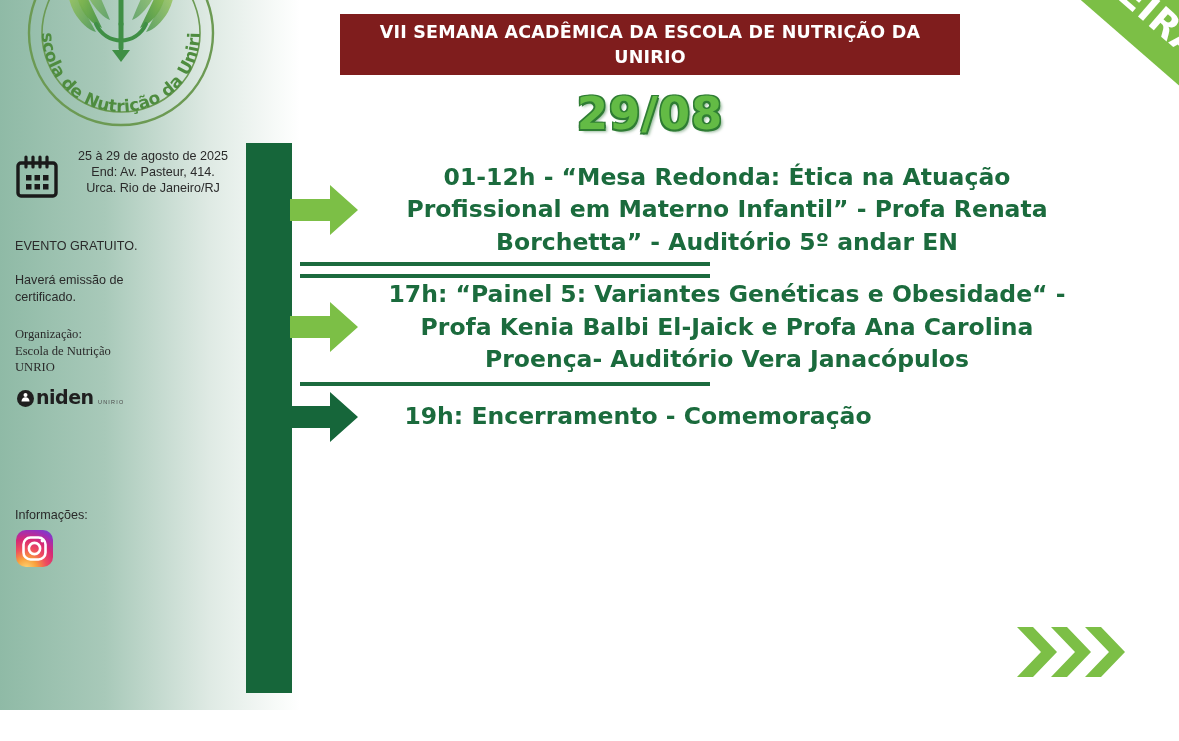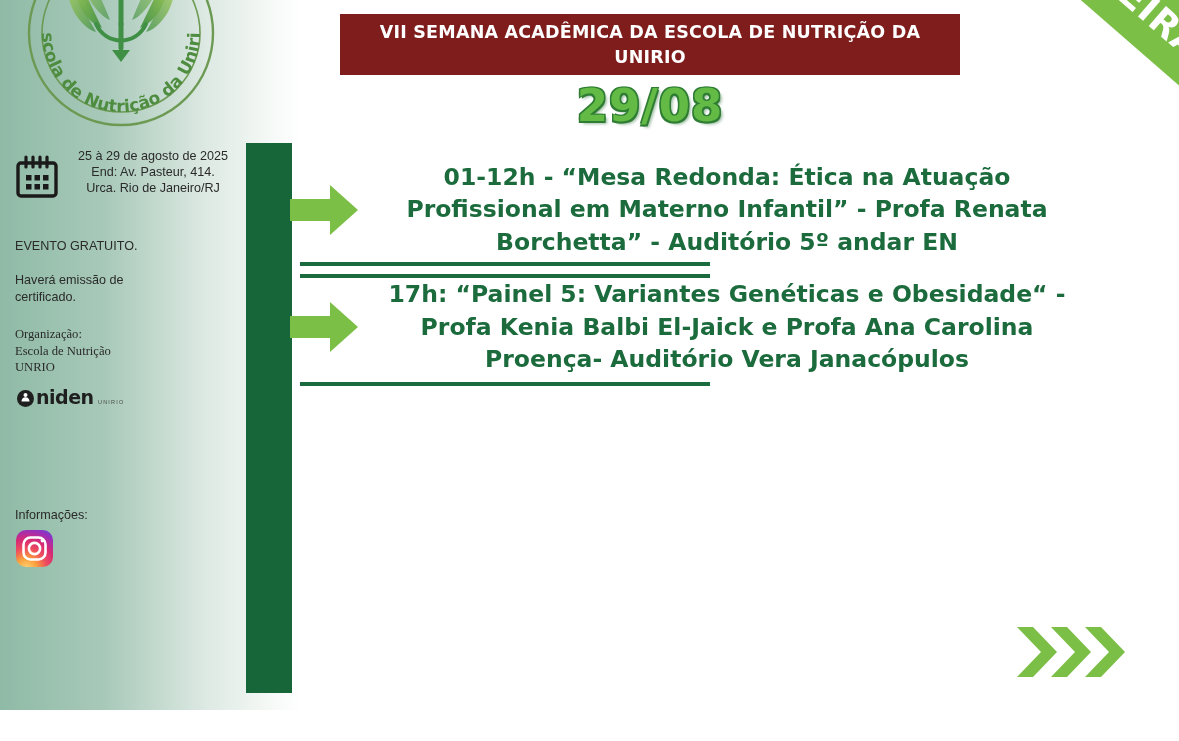--- a/index.html
+++ b/index.html
@@ -123,21 +123,21 @@
     font-family: "DejaVu Sans", sans-serif;
     font-weight: 700;
     font-size: 17.5px;
     letter-spacing: 0.2px;
     text-align: center;
     line-height: 1.45;
     padding: 6px 8px 4px;
   }
   .title-banner .l2 { display: block; }
   .date-big {
-    margin-top: 4px;
+    margin-top: 12px;
     text-align: center;
     font-family: "DejaVu Sans", sans-serif;
     font-weight: 700;
     font-size: 45px;
     color: #63bb45;
     letter-spacing: 1px;
     text-shadow:
       -1.5px -1.5px 0 #2f7d34,
        1.5px -1.5px 0 #2f7d34,
       -1.5px  1.5px 0 #2f7d34,
@@ -355,20 +355,28 @@
       <span class="arrow">
         <svg viewBox="0 0 70 62" xmlns="http://www.w3.org/2000/svg">
           <path d="M0,20 L40,20 L40,6 L68,31 L40,56 L40,42 L0,42 Z" fill="#7cbf46"></path>
         </svg>
       </span>
       <span class="entry-text">17h: “Painel 5: Variantes Genéticas e Obesidade“ - Profa Kenia Balbi El-Jaick e Profa Ana Carolina Proença- Auditório Vera Janacópulos</span>
     </div>
 
     <div class="divider d3"></div>
 
+    <div class="entry e4">
+      <span class="arrow">
+        <svg viewBox="0 0 70 62" xmlns="http://www.w3.org/2000/svg">
+          <path d="M0,20 L40,20 L40,6 L68,31 L40,56 L40,42 L0,42 Z" fill="#16663a"></path>
+        </svg>
+      </span>
+      <span class="entry-text">19h: Encerramento - Comemoração</span>
+    </div>
   </div>
 
   <div class="chevrons">
     <svg viewBox="0 0 130 54" xmlns="http://www.w3.org/2000/svg">
       <g fill="#7cbf46">
         <path d="M2,2 L18,2 L42,27 L18,52 L2,52 L26,27 Z"></path>
         <path d="M36,2 L52,2 L76,27 L52,52 L36,52 L60,27 Z"></path>
         <path d="M70,2 L86,2 L110,27 L86,52 L70,52 L94,27 Z"></path>
       </g>
     </svg>

